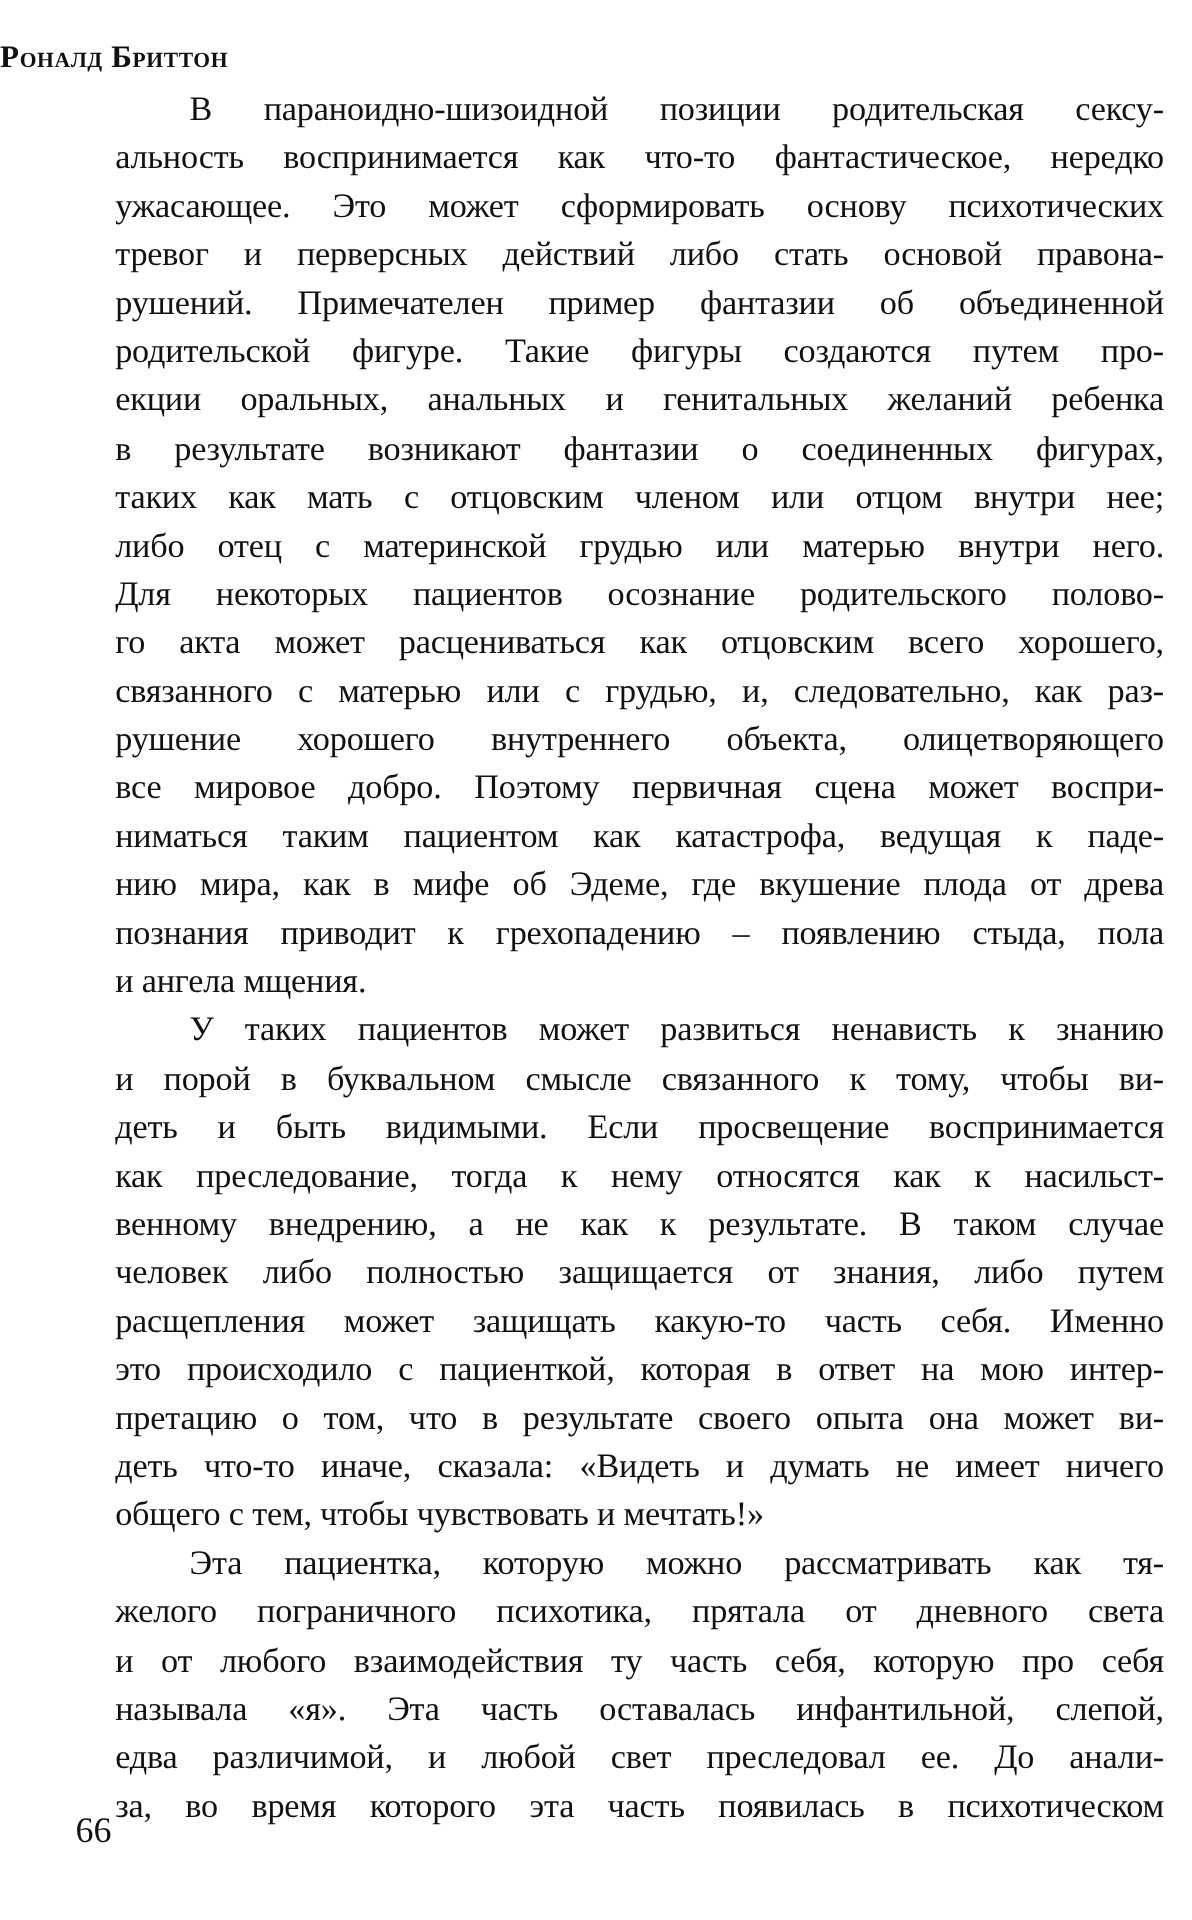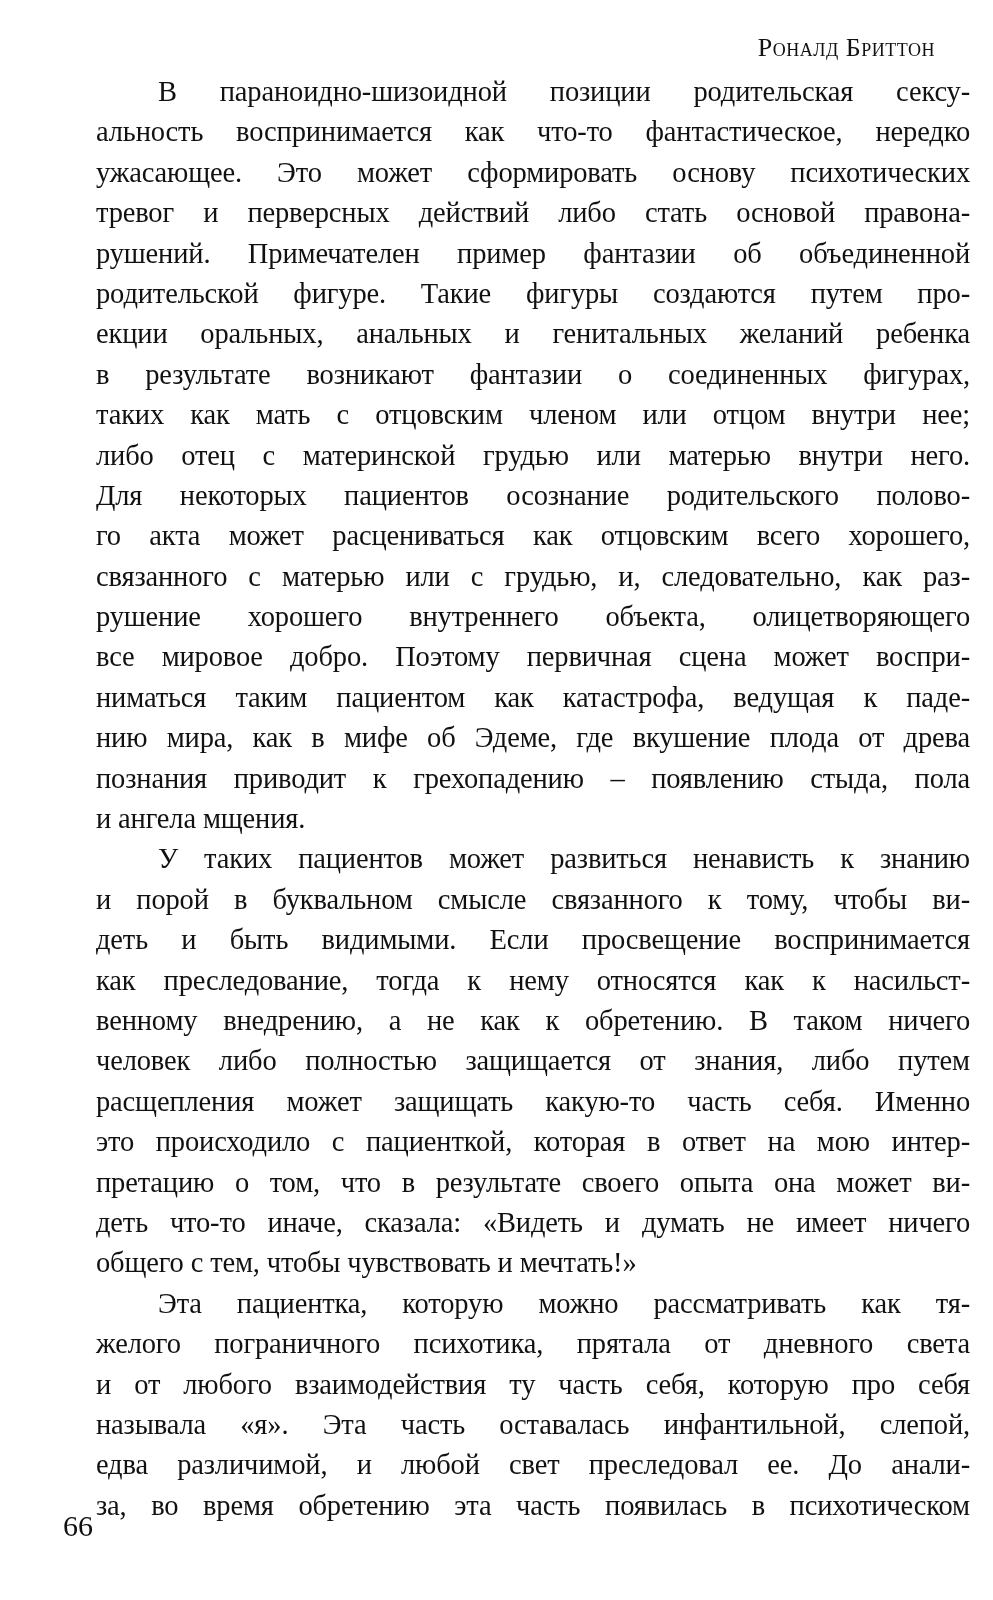--- a/index.html
+++ b/index.html
@@ -13,26 +13,27 @@
       position: relative;
       overflow: hidden;
       color: #111111;
       font-family: "DejaVu Serif", "Liberation Serif", serif;
     }
     .running-head {
       position: absolute;
       top: 30px;
       left: 0;
       width: 935px;
-      text-align: right;
+      text-align: left;
       font-family: "Liberation Serif", serif;
       font-size: 26px;
       font-variant: small-caps;
       letter-spacing: 0.5px;
       line-height: 36px;
+      font-weight: bold;
     }
     .text-block {
       position: absolute;
       top: 72px;
       left: 96px;
       width: 874px;
     }
     .line {
       display: block;
       height: 40.4px;
@@ -86,32 +87,32 @@
     <span class="line">нию мира, как в мифе об Эдеме, где вкушение плода от древа</span>
     <span class="line">познания приводит к грехопадению – появлению стыда, пола</span>
     <span class="line last">и ангела мщения.</span>
   </div>
 
   <div>
     <span class="line indent">У таких пациентов может развиться ненависть к знанию</span>
     <span class="line">и порой в буквальном смысле связанного к тому, чтобы ви-</span>
     <span class="line">деть и быть видимыми. Если просвещение воспринимается</span>
     <span class="line">как преследование, тогда к нему относятся как к насильст-</span>
-    <span class="line">венному внедрению, а не как к обретению. В таком ничего</span>
+    <span class="line">венному внедрению, а не как к результате. В таком случае</span>
     <span class="line">человек либо полностью защищается от знания, либо путем</span>
     <span class="line">расщепления может защищать какую-то часть себя. Именно</span>
     <span class="line">это происходило с пациенткой, которая в ответ на мою интер-</span>
     <span class="line">претацию о том, что в результате своего опыта она может ви-</span>
     <span class="line">деть что-то иначе, сказала: «Видеть и думать не имеет ничего</span>
     <span class="line last">общего с тем, чтобы чувствовать и мечтать!»</span>
   </div>
 
   <div>
     <span class="line indent">Эта пациентка, которую можно рассматривать как тя-</span>
     <span class="line">желого пограничного психотика, прятала от дневного света</span>
     <span class="line">и от любого взаимодействия ту часть себя, которую про себя</span>
     <span class="line">называла «я». Эта часть оставалась инфантильной, слепой,</span>
     <span class="line">едва различимой, и любой свет преследовал ее. До анали-</span>
-    <span class="line">за, во время обретению эта часть появилась в психотическом</span>
+    <span class="line">за, во время которого эта часть появилась в психотическом</span>
   </div>
 </div>
 
 <div class="page-number">66</div>
 
 </body></html>

